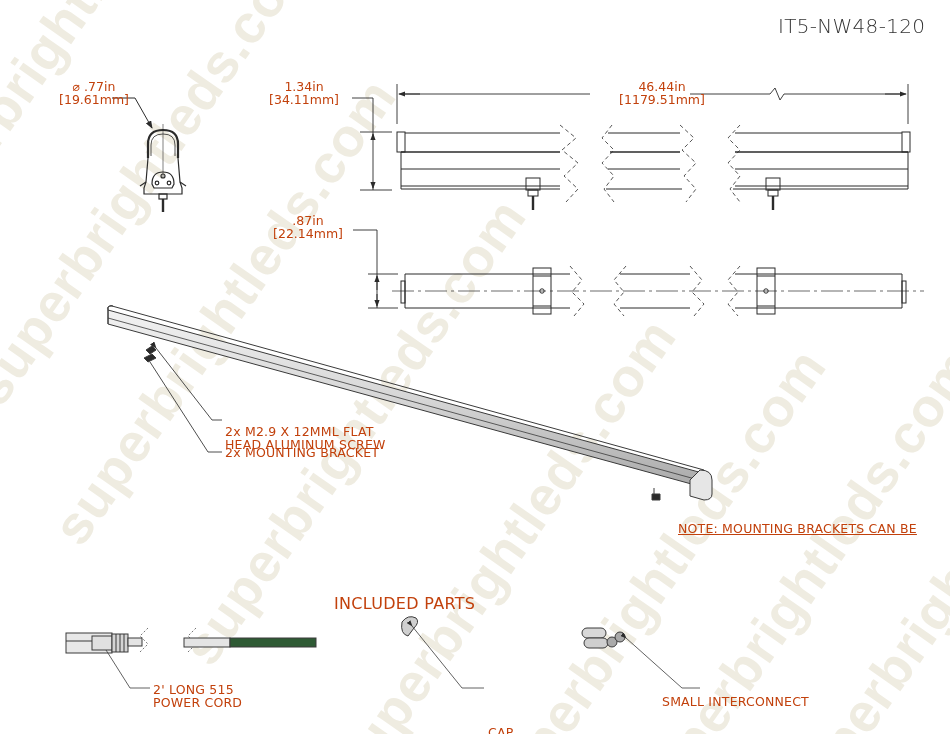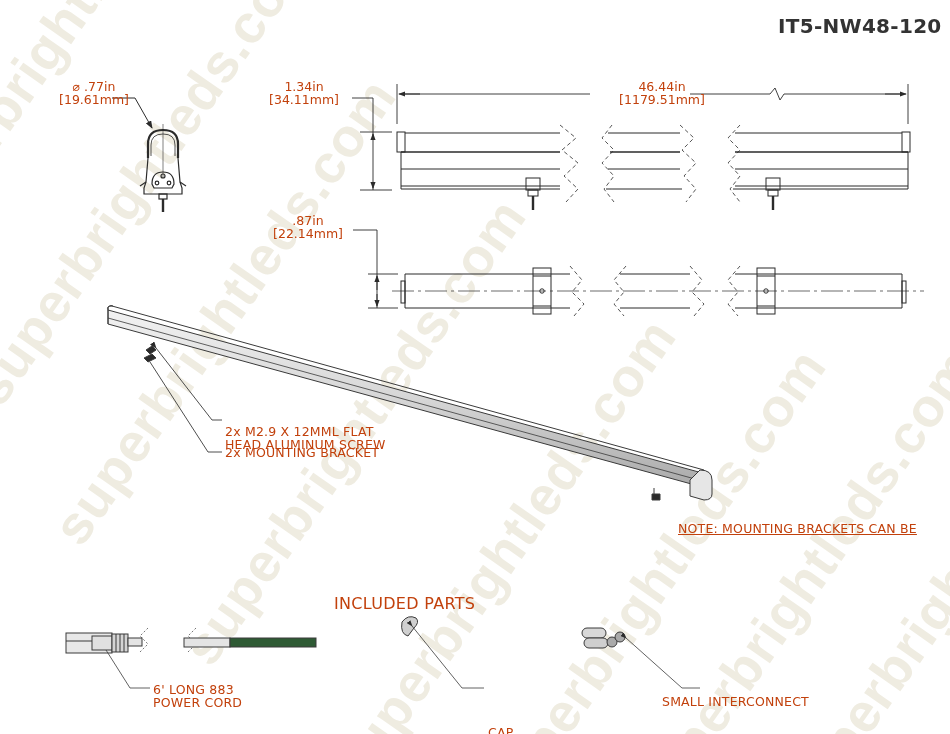--- a/index.html
+++ b/index.html
@@ -178,21 +178,21 @@
 
   <g stroke="#3a3a3a" stroke-width="1">
     <rect x="582" y="628" width="24" height="10" rx="5" fill="#d8d8d8"></rect>
     <rect x="584" y="638" width="24" height="10" rx="5" fill="#cfcfcf"></rect>
     <circle cx="612" cy="642" r="5" fill="#aaa"></circle>
     <circle cx="620" cy="637" r="5" fill="#aaa"></circle>
     <path d="M626,638 L682,688 L700,688" fill="none" stroke-width="0.8" marker-start="url(#arrow)"></path>
   </g>
 </svg>
 
-<div class="lbl title" style="left:778px; top:20px;font-weight:bold;">IT5-NW48-120</div>
+<div class="lbl title" style="left:778px; top:20px;">IT5-NW48-120</div>
 
 <div class="lbl dim" style="left:54px; top:80px; width:80px;">
   <div><span>⌀</span> <span>.77in</span></div>
   <div>[19.61mm]</div>
 </div>
 
 <div class="lbl dim" style="left:266px; top:80px; width:76px;">
   <div>1.34in</div>
   <div>[34.11mm]</div>
 </div>
@@ -214,19 +214,19 @@
 
 <div class="lbl caps" style="left:225px; top:446px;">2x MOUNTING BRACKET</div>
 
 <div class="lbl caps" style="left:678px; top:522px;text-decoration:underline;">
   <div>NOTE: MOUNTING BRACKETS CAN BE</div>
 </div>
 
 <div class="lbl heading" style="left:334px; top:565px;margin-top:32px;">INCLUDED PARTS</div>
 
 <div class="lbl caps" style="left:153px; top:683px;">
-  <div>6' LONG 883</div>
+  <div>2' LONG 515</div>
   <div>POWER CORD</div>
 </div>
 
 <div class="lbl caps" style="left:488px; top:682px;margin-top:44px;">CAP</div>
 
 <div class="lbl caps" style="left:662px; top:682px;margin-top:13px;">SMALL INTERCONNECT</div>
 
 </body></html>

